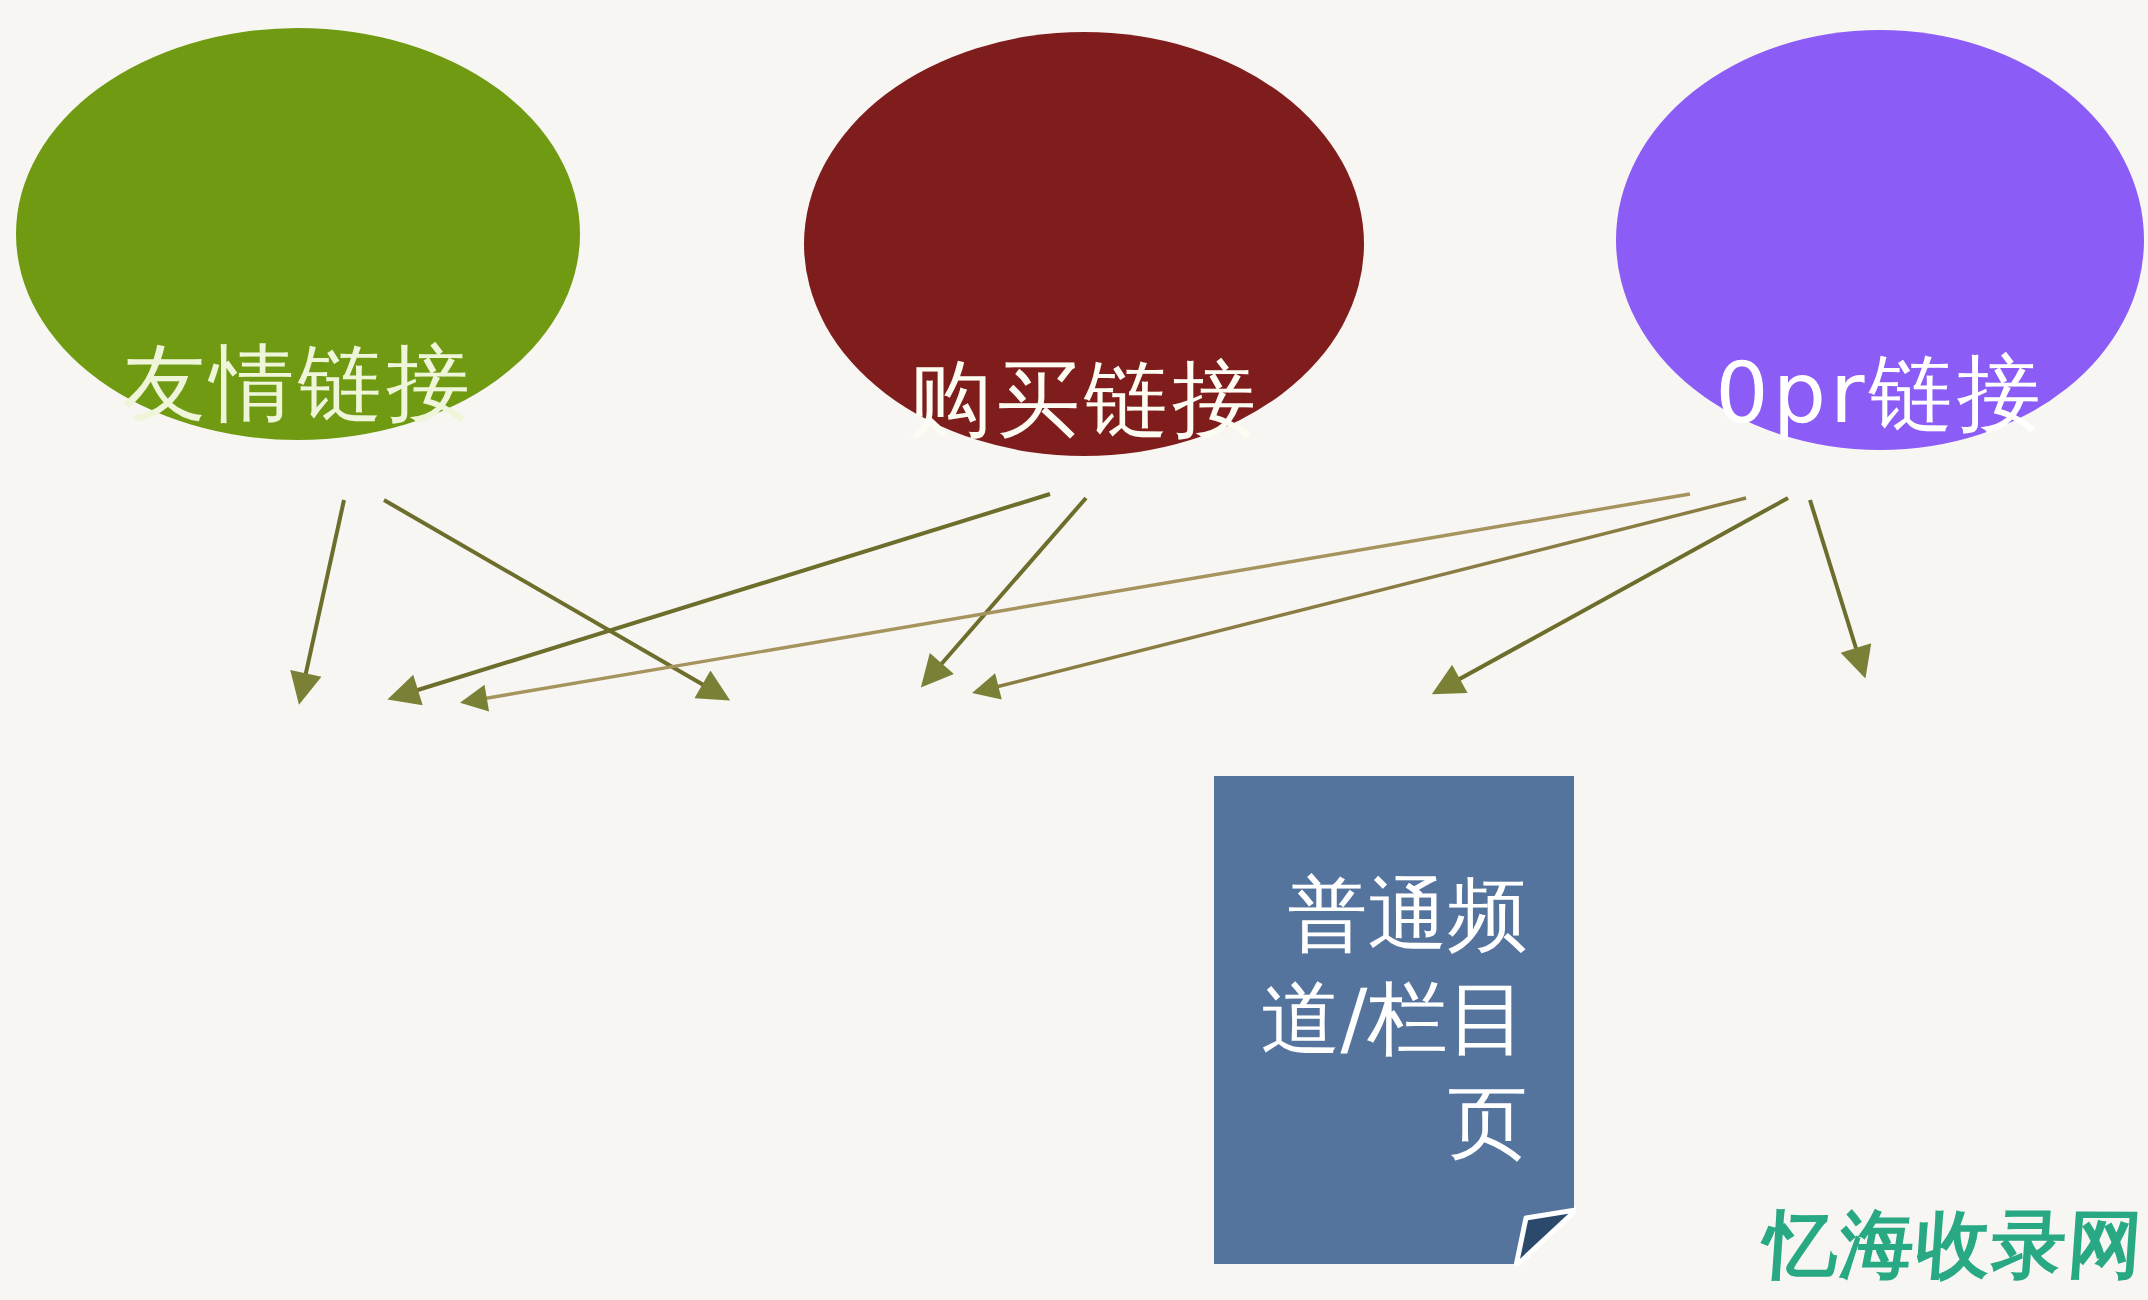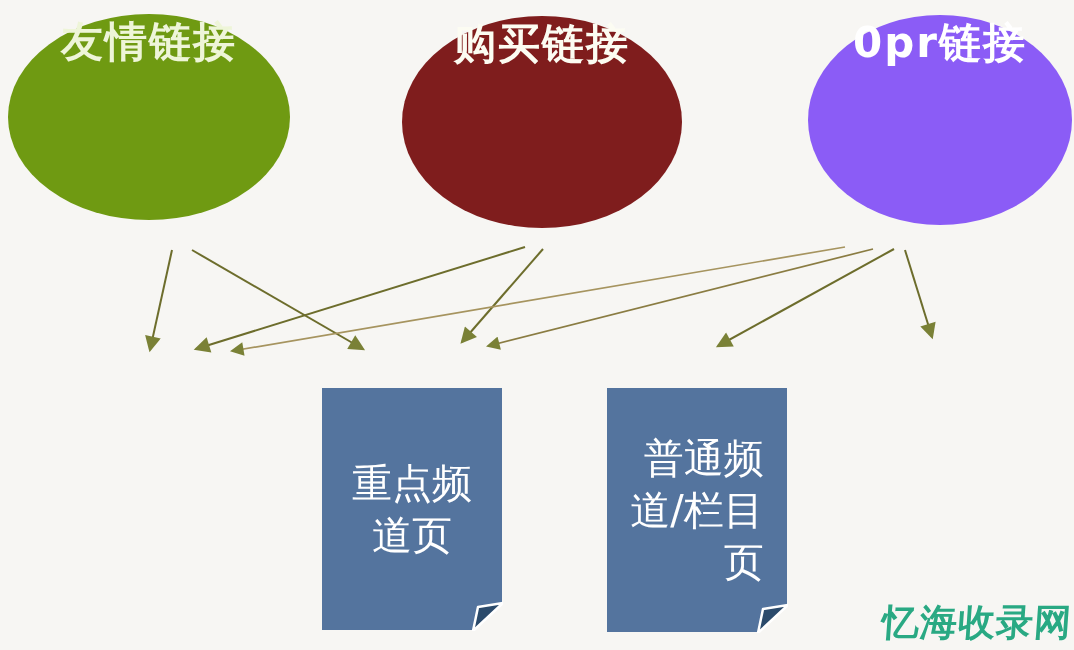--- a/index.html
+++ b/index.html
@@ -3,22 +3,22 @@
 <meta charset="utf-8">
 <style>
   html,body { margin:0; padding:0; }
   .stage {
     position:relative; width:1074px; height:650px;
     background:#f7f6f3; overflow:hidden;
     font-family:"DejaVu Sans", sans-serif;
   }
   .ellipse {
     position:absolute; border-radius:50%;
-    display:flex; align-items:flex-start; justify-content:center;
-    font-size:42px; letter-spacing:2px; font-weight:700;
+    display:flex; align-items:flex-end; justify-content:center;
+    font-size:42px; letter-spacing:2px; font-weight:400;
   }
   .ellipse.src-0 { left:8px;   top:14px; width:282px; height:206px; color:#eef5d8; }
   .ellipse.src-1 { left:402px; top:16px; width:280px; height:212px; color:#fcfcf2; }
   .ellipse.src-2 { left:808px; top:15px; width:264px; height:210px; color:#ffffff; }
 
   .doc {
     position:absolute; width:180px; height:242px;
     display:flex; align-items:center; justify-content:center;
     text-align:center; color:#ffffff; font-size:40px; line-height:1.3;
     white-space:pre-line;
@@ -65,29 +65,20 @@
     <line x1="192" y1="250" x2="363" y2="349" stroke="#6d6d2c" stroke-width="2" marker-end="url(#ah)"></line>
     <line x1="525" y1="247" x2="196" y2="349" stroke="#6d6d2c" stroke-width="2" marker-end="url(#ah)"></line>
     <line x1="543" y1="249" x2="462" y2="342" stroke="#6d6d2c" stroke-width="2" marker-end="url(#ah)"></line>
     <line x1="845" y1="247" x2="232" y2="351" stroke="#a6945f" stroke-width="1.7" marker-end="url(#ah)"></line>
     <line x1="873" y1="249" x2="488" y2="346" stroke="#8a7c42" stroke-width="1.7" marker-end="url(#ah)"></line>
     <line x1="894" y1="249" x2="718" y2="346" stroke="#6d6d2c" stroke-width="2" marker-end="url(#ah)"></line>
     <line x1="905" y1="250" x2="932" y2="337" stroke="#6d6d2c" stroke-width="2" marker-end="url(#ah)"></line>
   </svg>
 
 
-  <div class="doc-wrap t-1">
-    <div class="doc" style="background-color: rgb(84, 116, 158);">
-      <span>重点频
-道页</span>
-    </div>
-    <svg class="fold" viewBox="0 0 46 46">
-      <polygon points="16,46 46,18 21,22" stroke="#ffffff" stroke-width="2.5" stroke-linejoin="round" fill="#2b4a6b"></polygon>
-    </svg>
-  </div>
 
   <div class="doc-wrap t-2">
     <div class="doc" style="background-color: rgb(84, 116, 158); text-align: right;">
       <span>普通频
 道/栏目
 页</span>
     </div>
     <svg class="fold" viewBox="0 0 46 46">
       <polygon points="16,46 46,18 21,22" stroke="#ffffff" stroke-width="2.5" stroke-linejoin="round" fill="#2b4a6b"></polygon>
     </svg>

